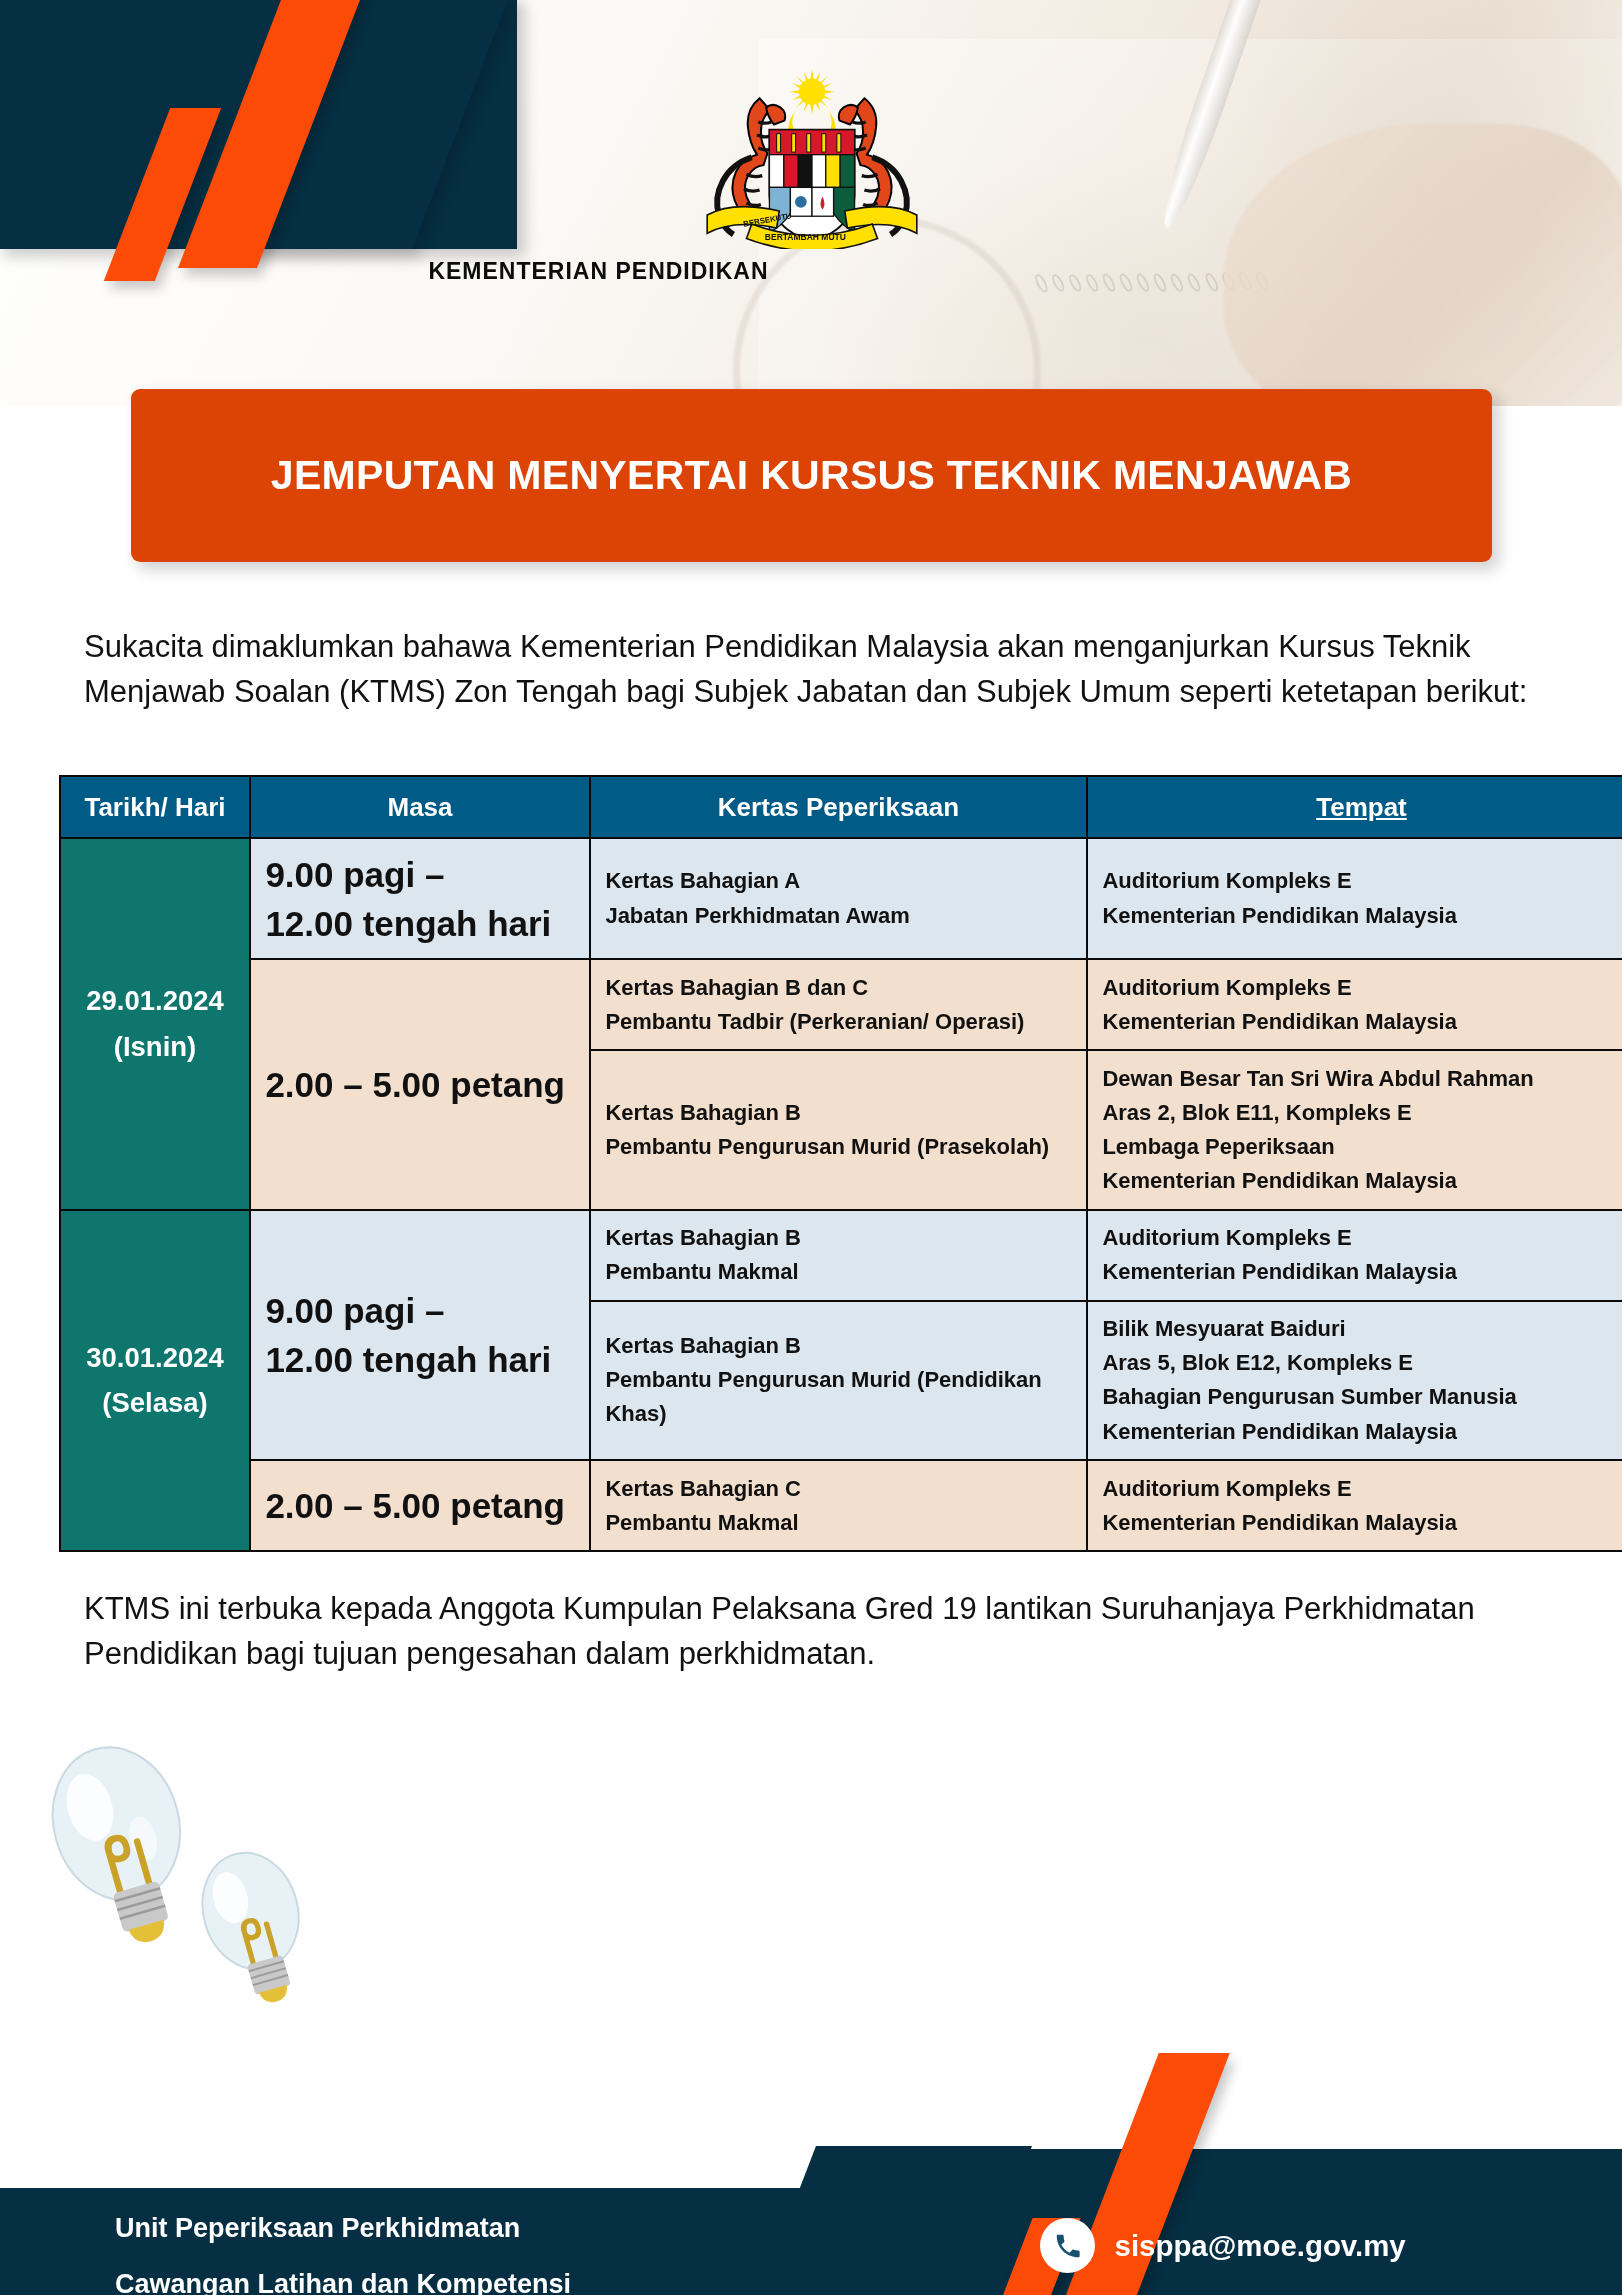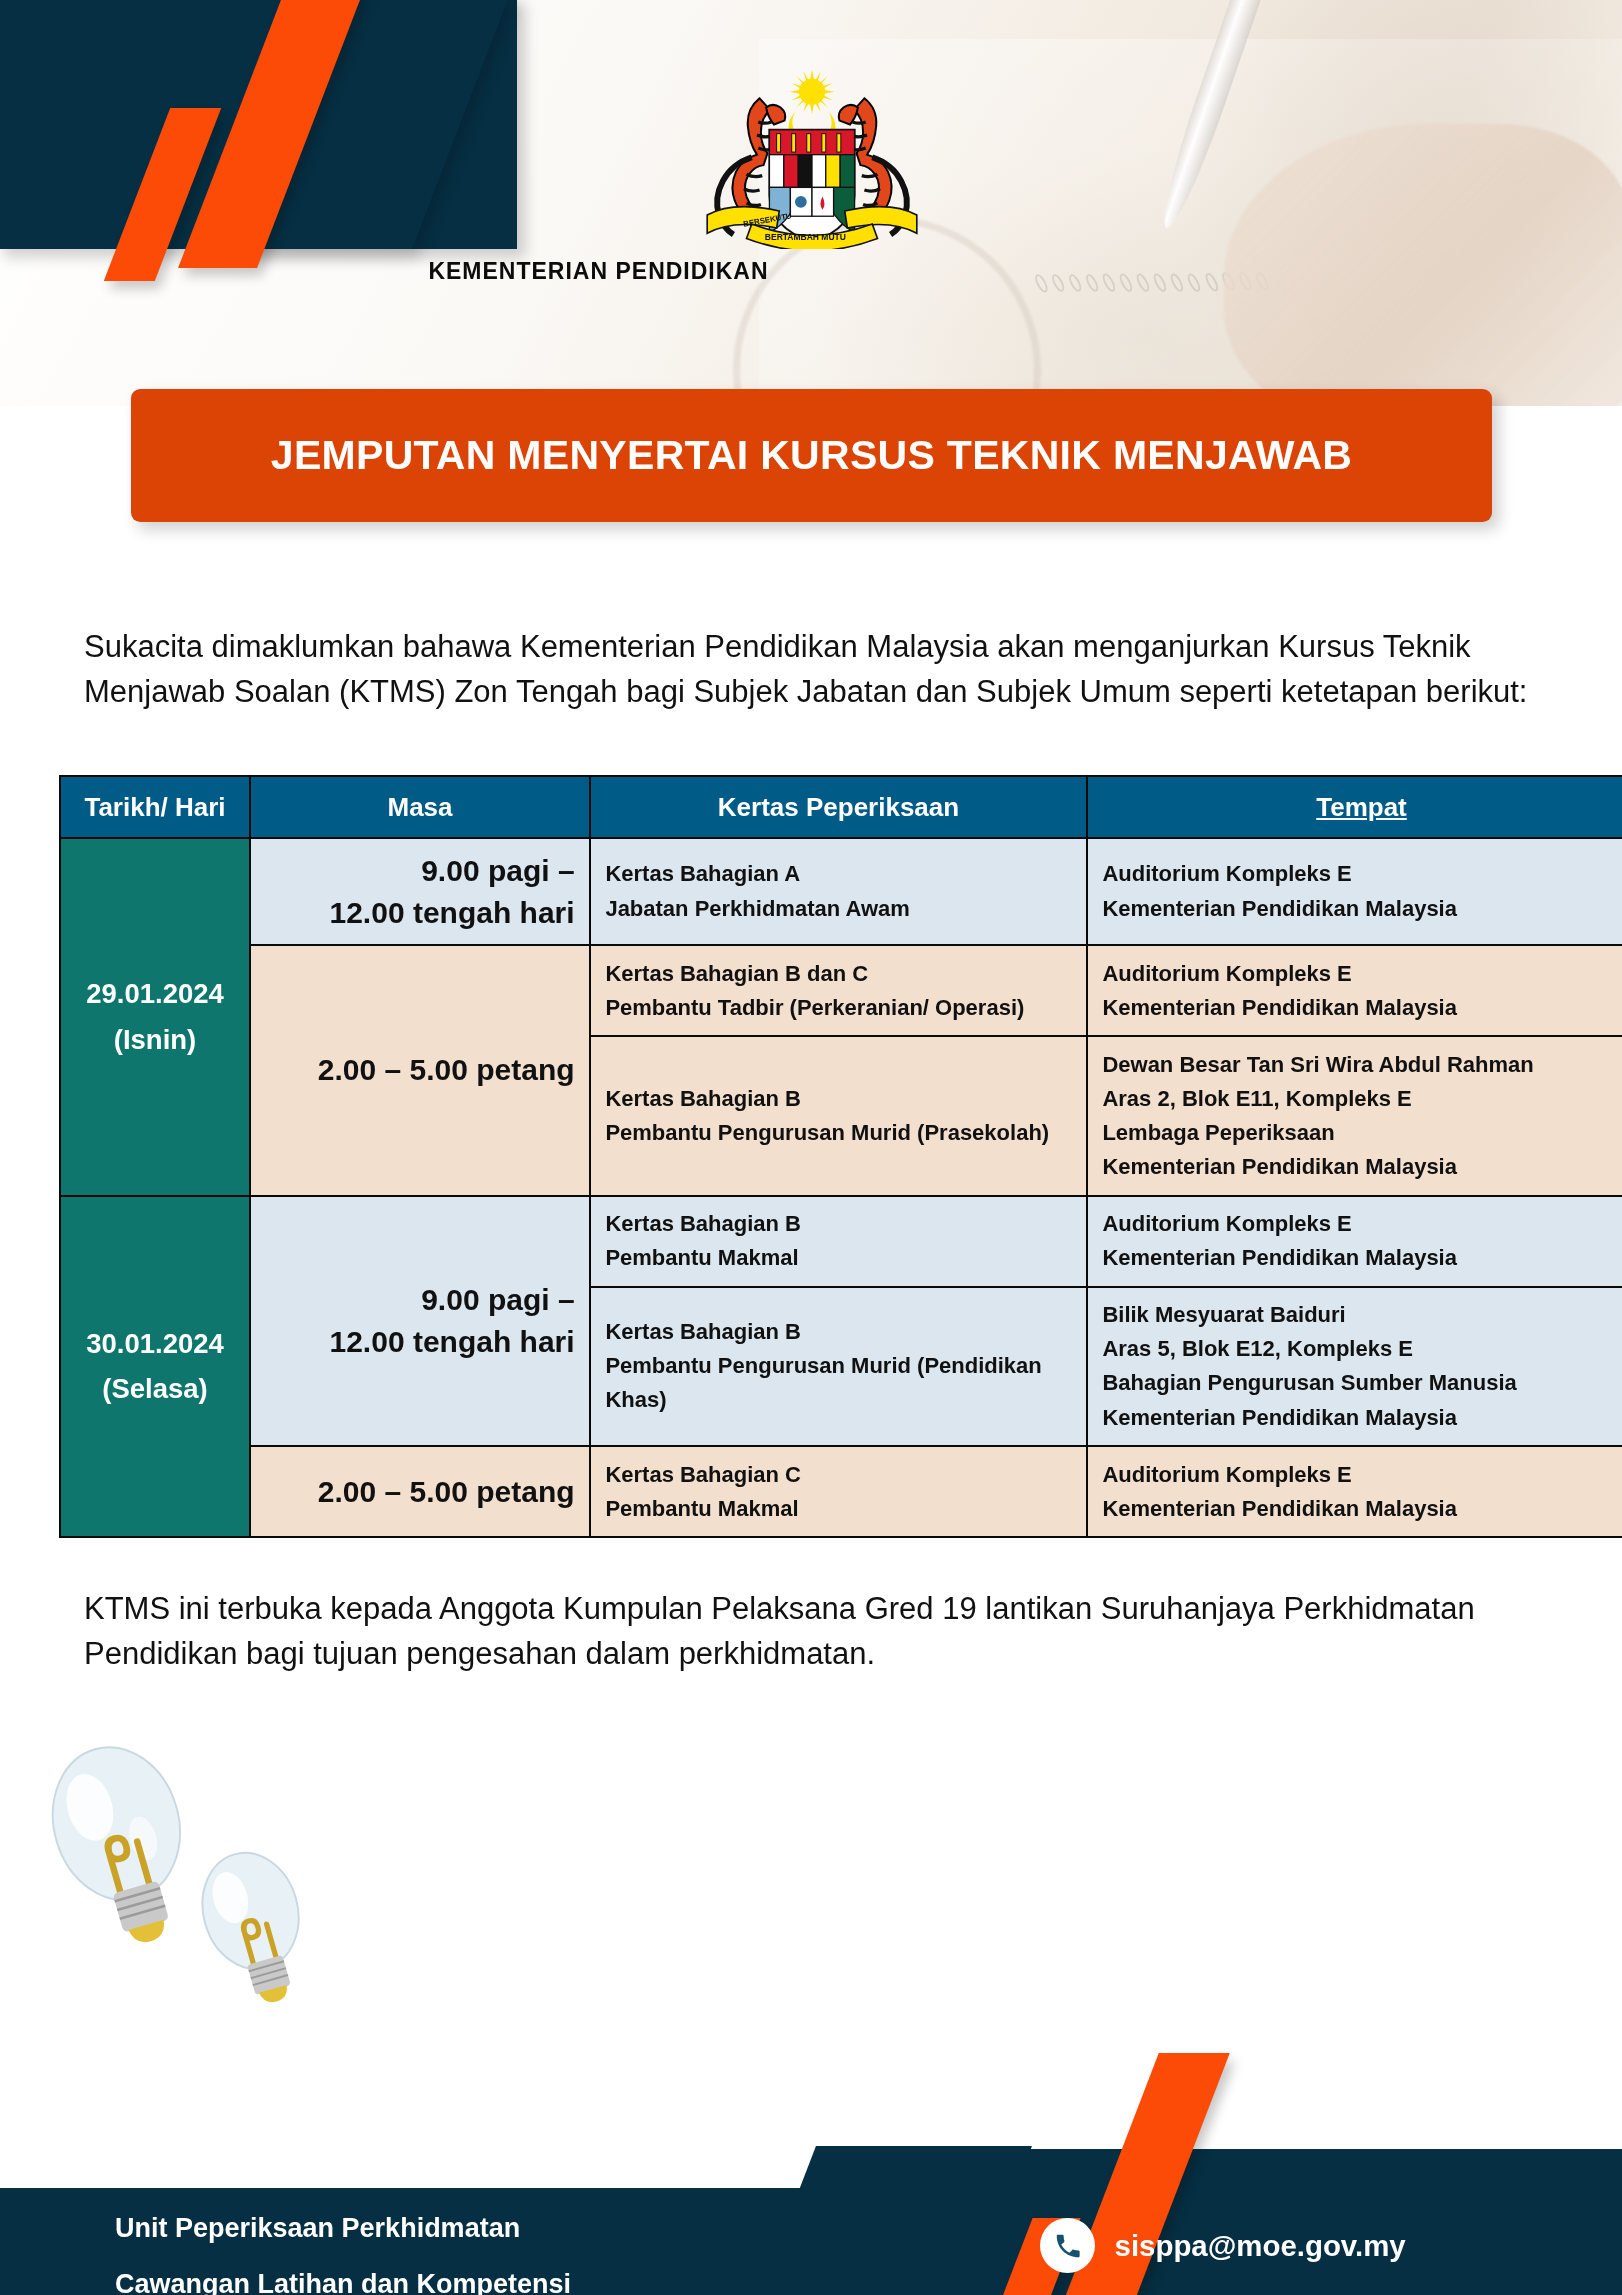--- a/index.html
+++ b/index.html
@@ -113,21 +113,21 @@
     font-weight: 700;
     letter-spacing: 1px;
     color: #0c0c0c;
     transform: translateX(-213px);
   }
 
   
   .title-banner {
     position: absolute;
     left: 131px; top: 389px;
-    width: 1361px; height: 133px;
+    width: 1361px; height: 173px;
     background: #DC4405;
     border-radius: 9.2px;
     box-shadow: 6.5px 7.9px 14.4px rgba(0,0,0,0.18);
     display: flex;
     flex-direction: row;
     align-items: center;
     justify-content: center;
     gap: 16px;
   }
   .title-banner div {
@@ -178,23 +178,23 @@
 
   .cell-date {
     background: #0f766e;
     color: #ffffff;
     font-size: 27.5px;
     font-weight: 600;
     text-align: center;
     line-height: 1.65;
   }
   .cell-time {
-    font-size: 30px;
+    font-size: 35px;
     font-weight: 600;
-    text-align: right;
+    text-align: left;
     color: #111111;
     line-height: 1.4;
   }
   .cell-body {
     font-size: 22px;
     font-weight: 700;
     color: #111111;
     line-height: 1.55;
   }
   .row-blue td:not(.cell-date) { background: #DCE6EF; }

